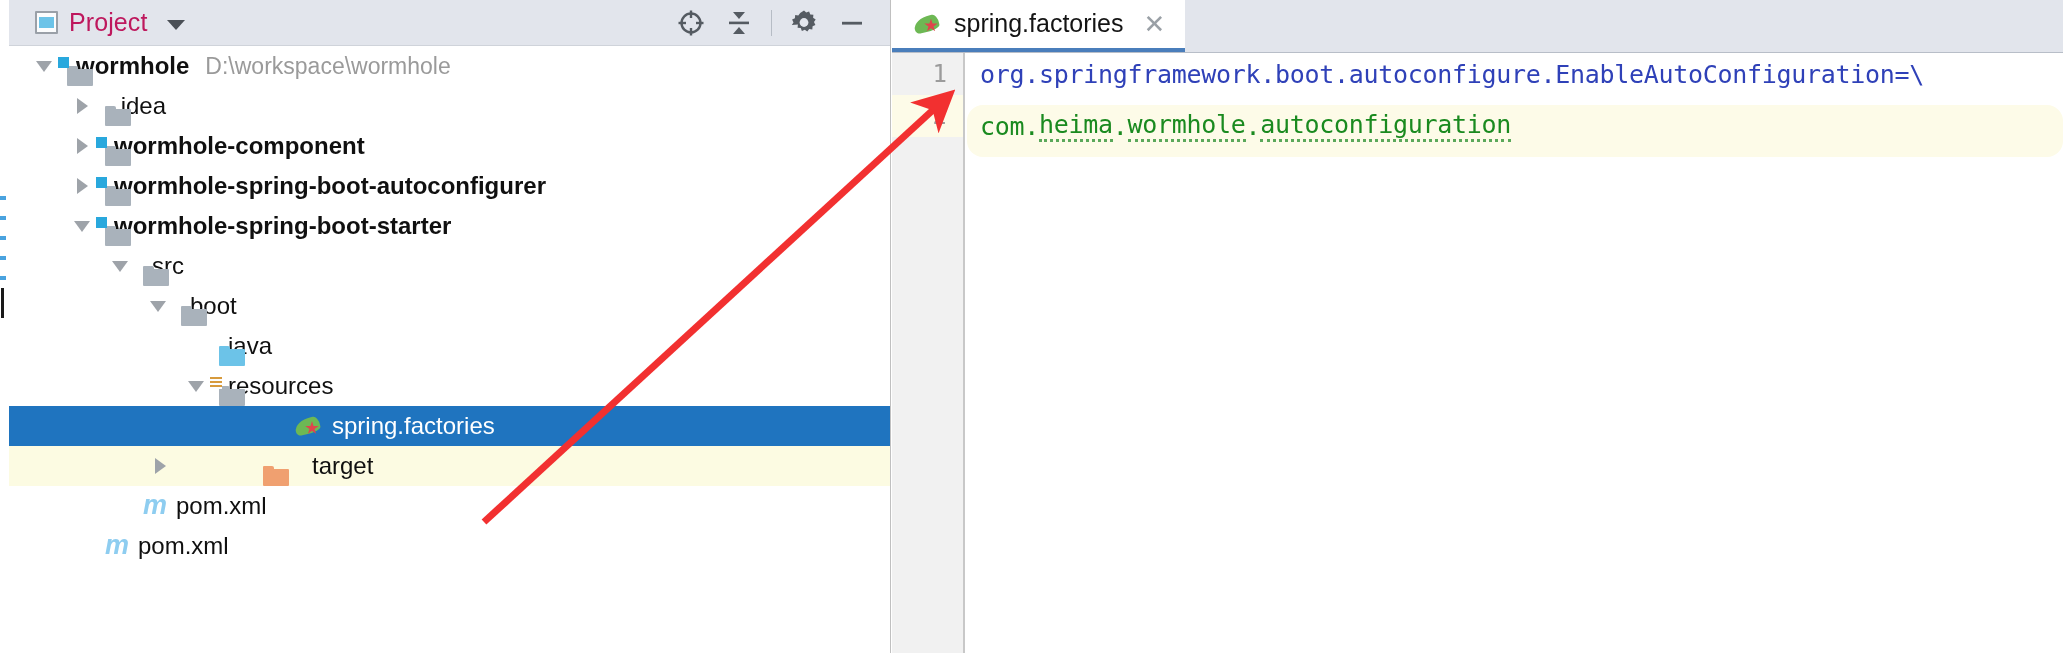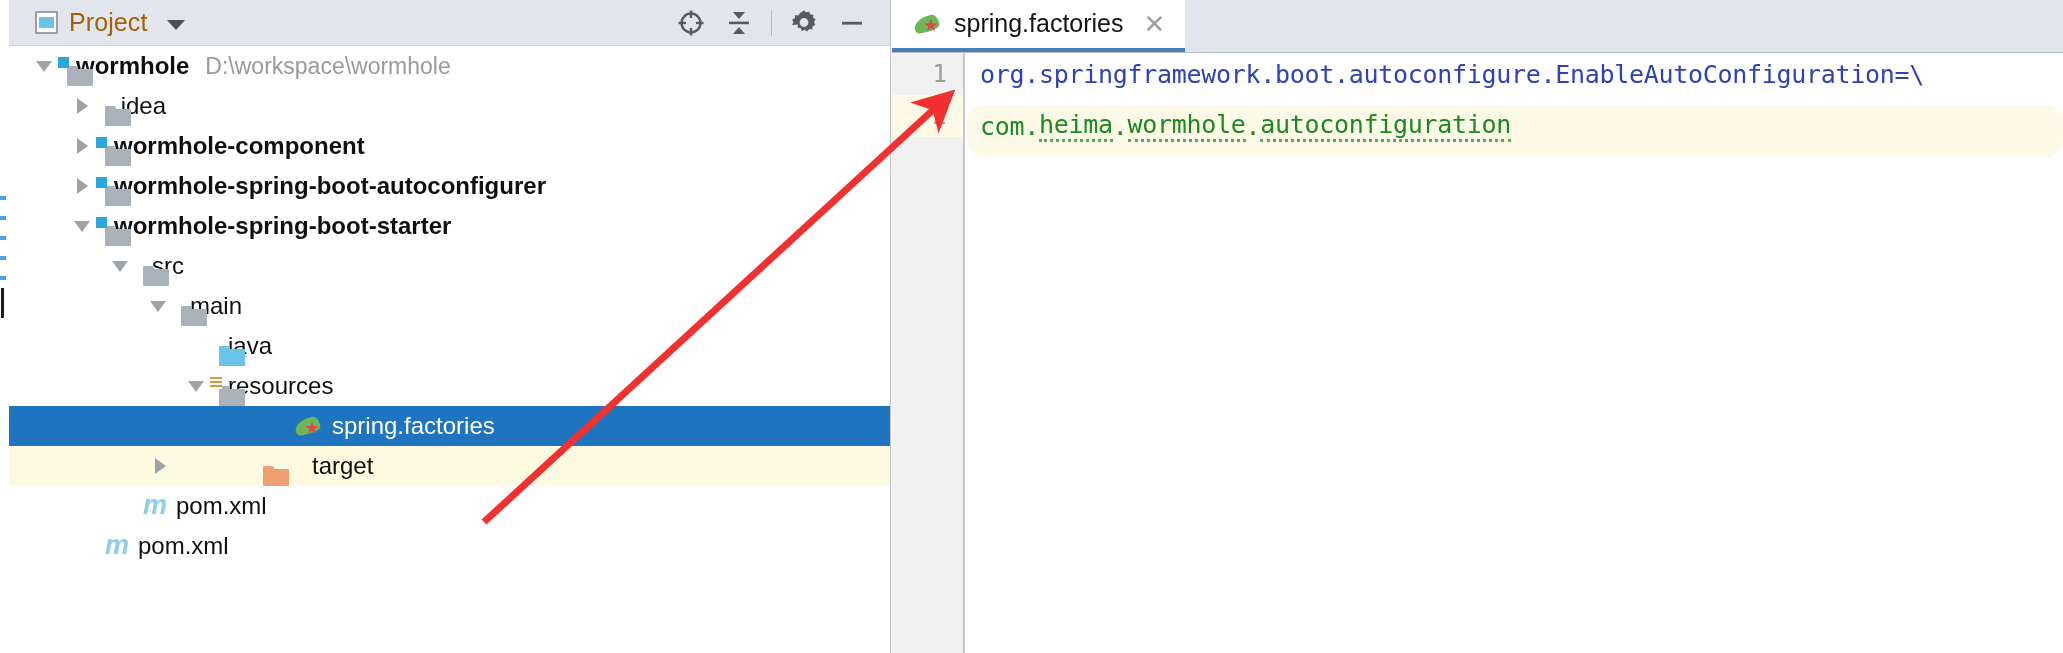--- a/index.html
+++ b/index.html
@@ -42,21 +42,21 @@
   }
   .project-icon {
     width: 23px; height: 23px; background: #fbfcfd;
     border: 2px solid #9aa0a8; position: relative; border-radius: 1px;
   }
   .project-icon::after {
     content: ""; position: absolute; left: 2px; top: 4px;
     width: 15px; height: 11px; background: #6cc3e8;
   }
   .panel-title {
-    font-size: 25px; color: #a16207; letter-spacing: 0.1px;
+    font-size: 25px; color: #be185d; letter-spacing: 0.1px;
   }
   .title-chevron {
     width: 0; height: 0; margin-left: 8px; margin-top: 4px;
     border-left: 9px solid transparent; border-right: 9px solid transparent;
     border-top: 10px solid #4a4f56;
   }
   .header-tools {
     position: absolute; right: 14px; top: 0; height: 46px;
     display: flex; align-items: center; gap: 0px;
   }
@@ -307,21 +307,21 @@
           <div class="arrow expanded"></div>
           <div style="width: 12px; flex: 0 0 auto;"></div>
           <span class="ic"><span class="folder gray"></span></span>
           <span class="label">src</span>
         </div>
         <div class="row">
           <div style="width: 138px; flex: 0 0 auto;"></div>
           <div class="arrow expanded"></div>
           <div style="width: 12px; flex: 0 0 auto;"></div>
           <span class="ic"><span class="folder gray"></span></span>
-          <span class="label">main</span>
+          <span class="label">boot</span>
         </div>
         <div class="row">
           <div style="width: 176px; flex: 0 0 auto;"></div>
           <div class="arrow none"></div>
           <div style="width: 12px; flex: 0 0 auto;"></div>
           <span class="ic"><span class="folder blue"></span></span>
           <span class="label">java</span>
         </div>
         <div class="row">
           <div style="width: 176px; flex: 0 0 auto;"></div>

